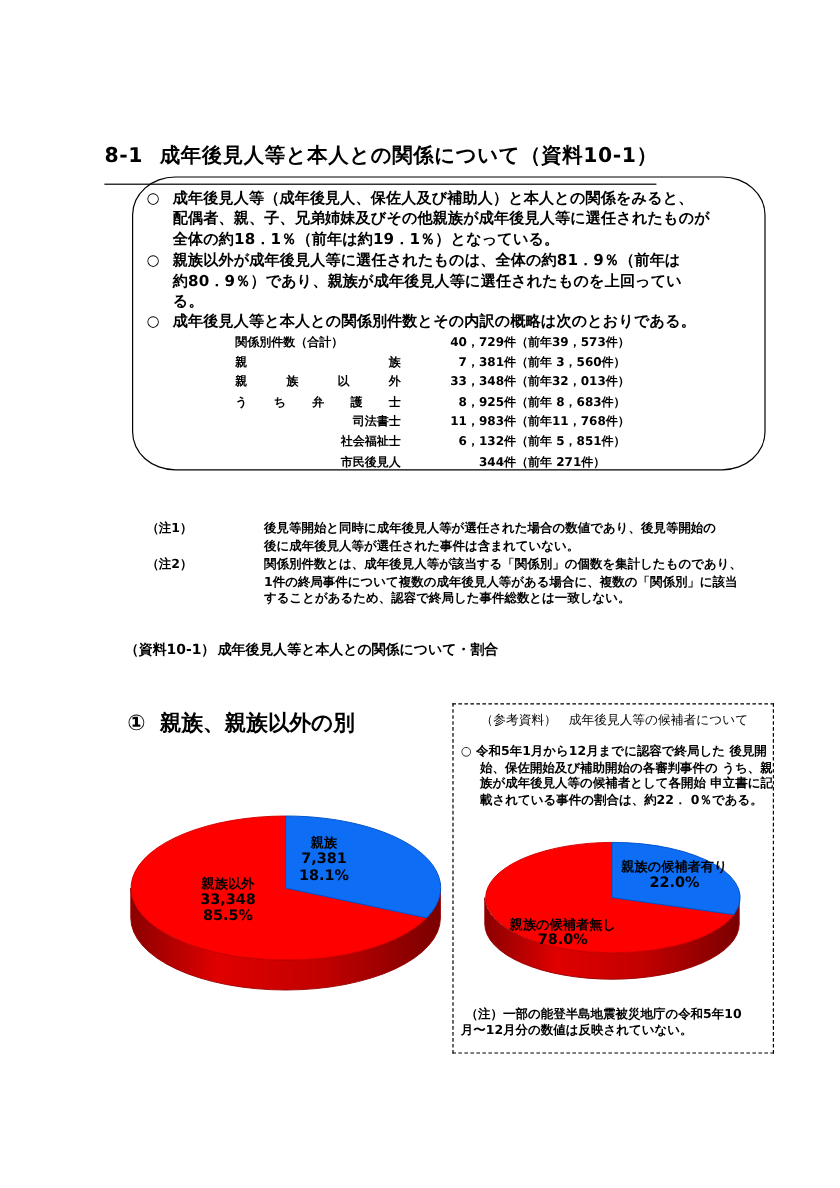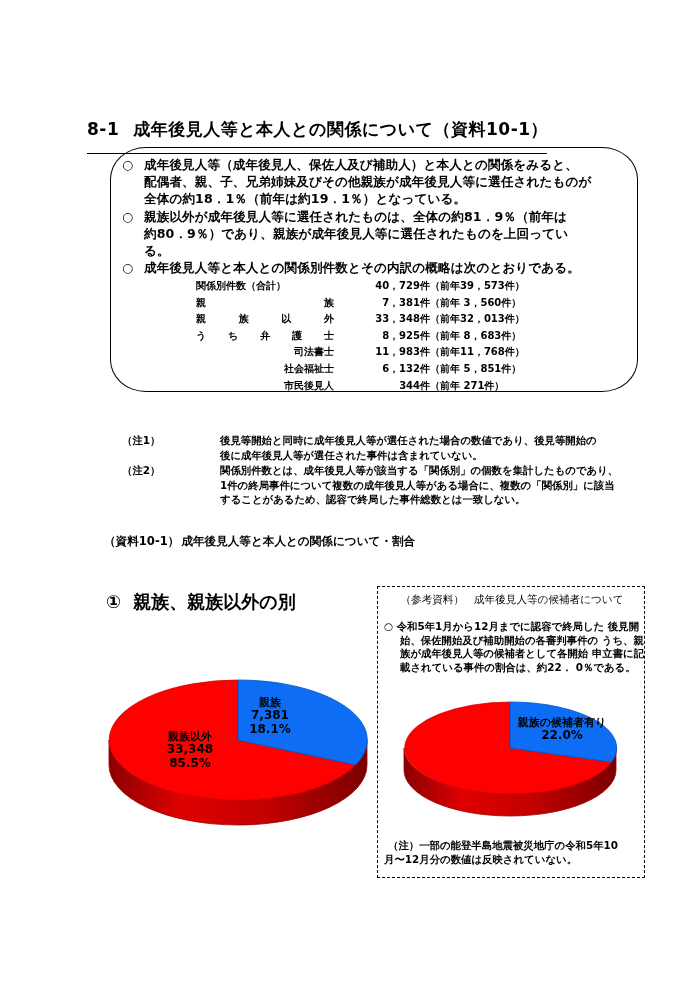--- a/index.html
+++ b/index.html
@@ -372,15 +372,19 @@
 
       <path d="M 114,54 L 114,8 A 106,46 0 0 1 215.6,68.2 Z" fill="#0d6ef5" stroke="#0050c8" stroke-width="0.8"></path>
     </svg>
   </div>
 
   <div class="pie-label" style="left:504px; top:716px; width:116px;">
     <div class="pl-name">親族の候補者有り</div>
     <div class="pl-val">22.0%</div>
   </div>
 
+  <div class="pie-label" style="left:410px; top:764px; width:118px;">
+    <div class="pl-name">親族の候補者無し</div>
+    <div class="pl-val">78.0%</div>
+  </div>
 
 
 </div>
 
 </body></html>

